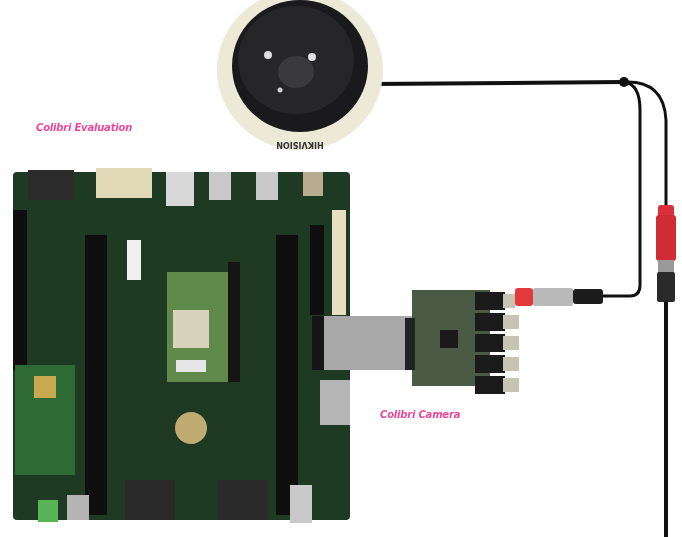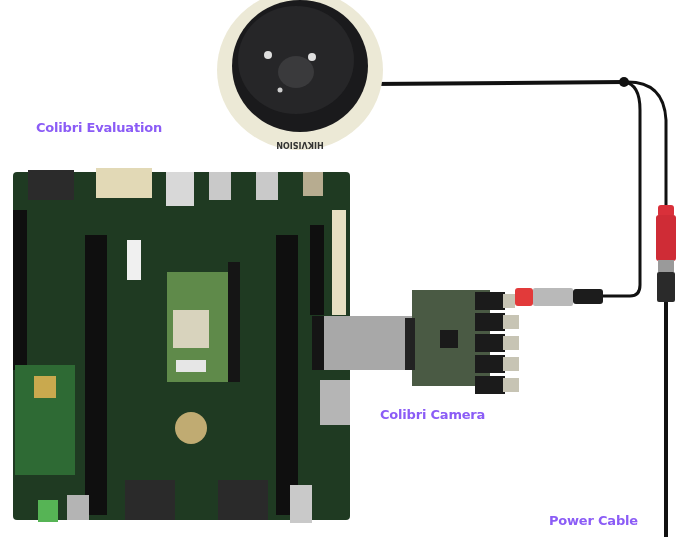--- a/index.html
+++ b/index.html
@@ -1,17 +1,17 @@
 <!DOCTYPE html>
 <html><head>
 <meta charset="utf-8">
 <style>
   html, body { margin:0; padding:0; background:#ffffff; }
   #stage { position:relative; width:682px; height:537px; overflow:hidden; background:#ffffff; font-family:"DejaVu Sans", sans-serif; }
-  .label { position:absolute; color:#8b5cf6; font-weight:bold; font-size:13px; line-height:19px; white-space:nowrap; letter-spacing:-0.2px; }
+  .label { position:absolute; color:#ec4899; font-weight:bold; font-size:10px; line-height:19px; white-space:nowrap; letter-spacing:-0.2px;font-style:italic; }
   .label span { display:block; }
   svg { position:absolute; left:0; top:0; }
 </style>
 </head>
 <body>
 
 <div id="stage">
 
   <svg width="682" height="537" viewBox="0 0 682 537">
 
@@ -112,17 +112,14 @@
 
   <div class="label" style="left:36px; top:118px;">
     <span>Colibri Evaluation</span>
   </div>
 
 
   <div class="label" style="left:380px; top:405px;">
     <span>Colibri Camera</span>
   </div>
 
-  <div class="label" style="left:549px; top:511px;">
-    <span>Power Cable</span>
-  </div>
 
 </div>
 
 </body></html>

